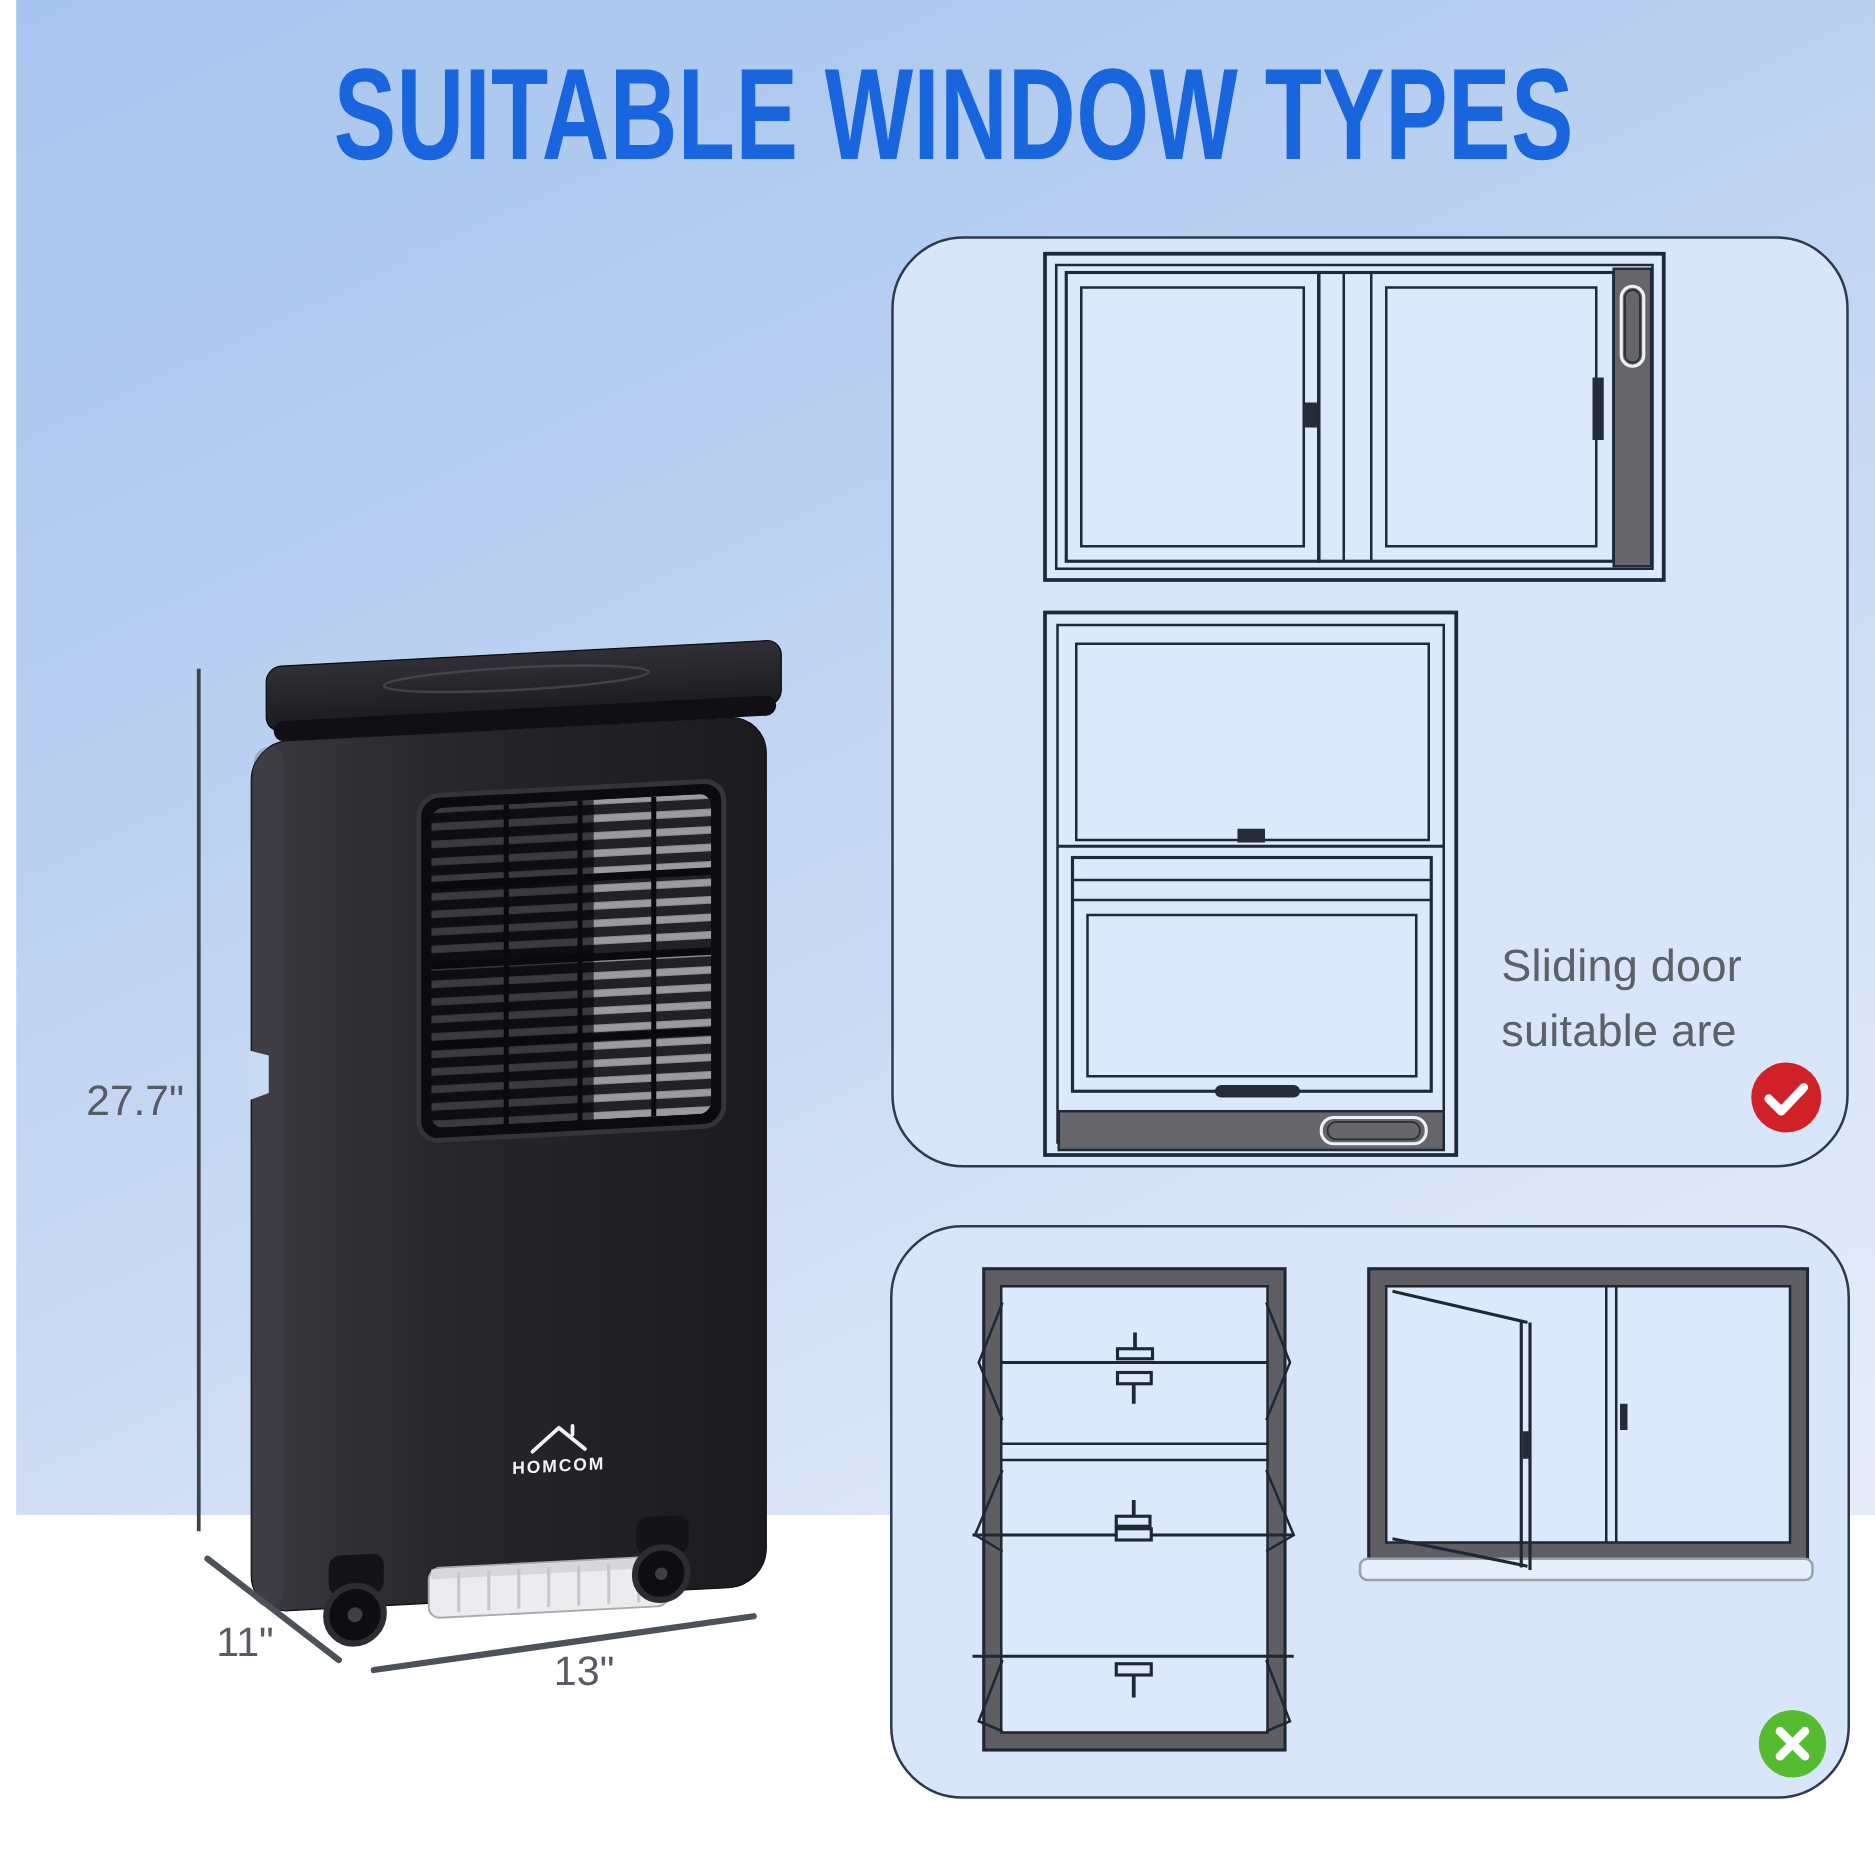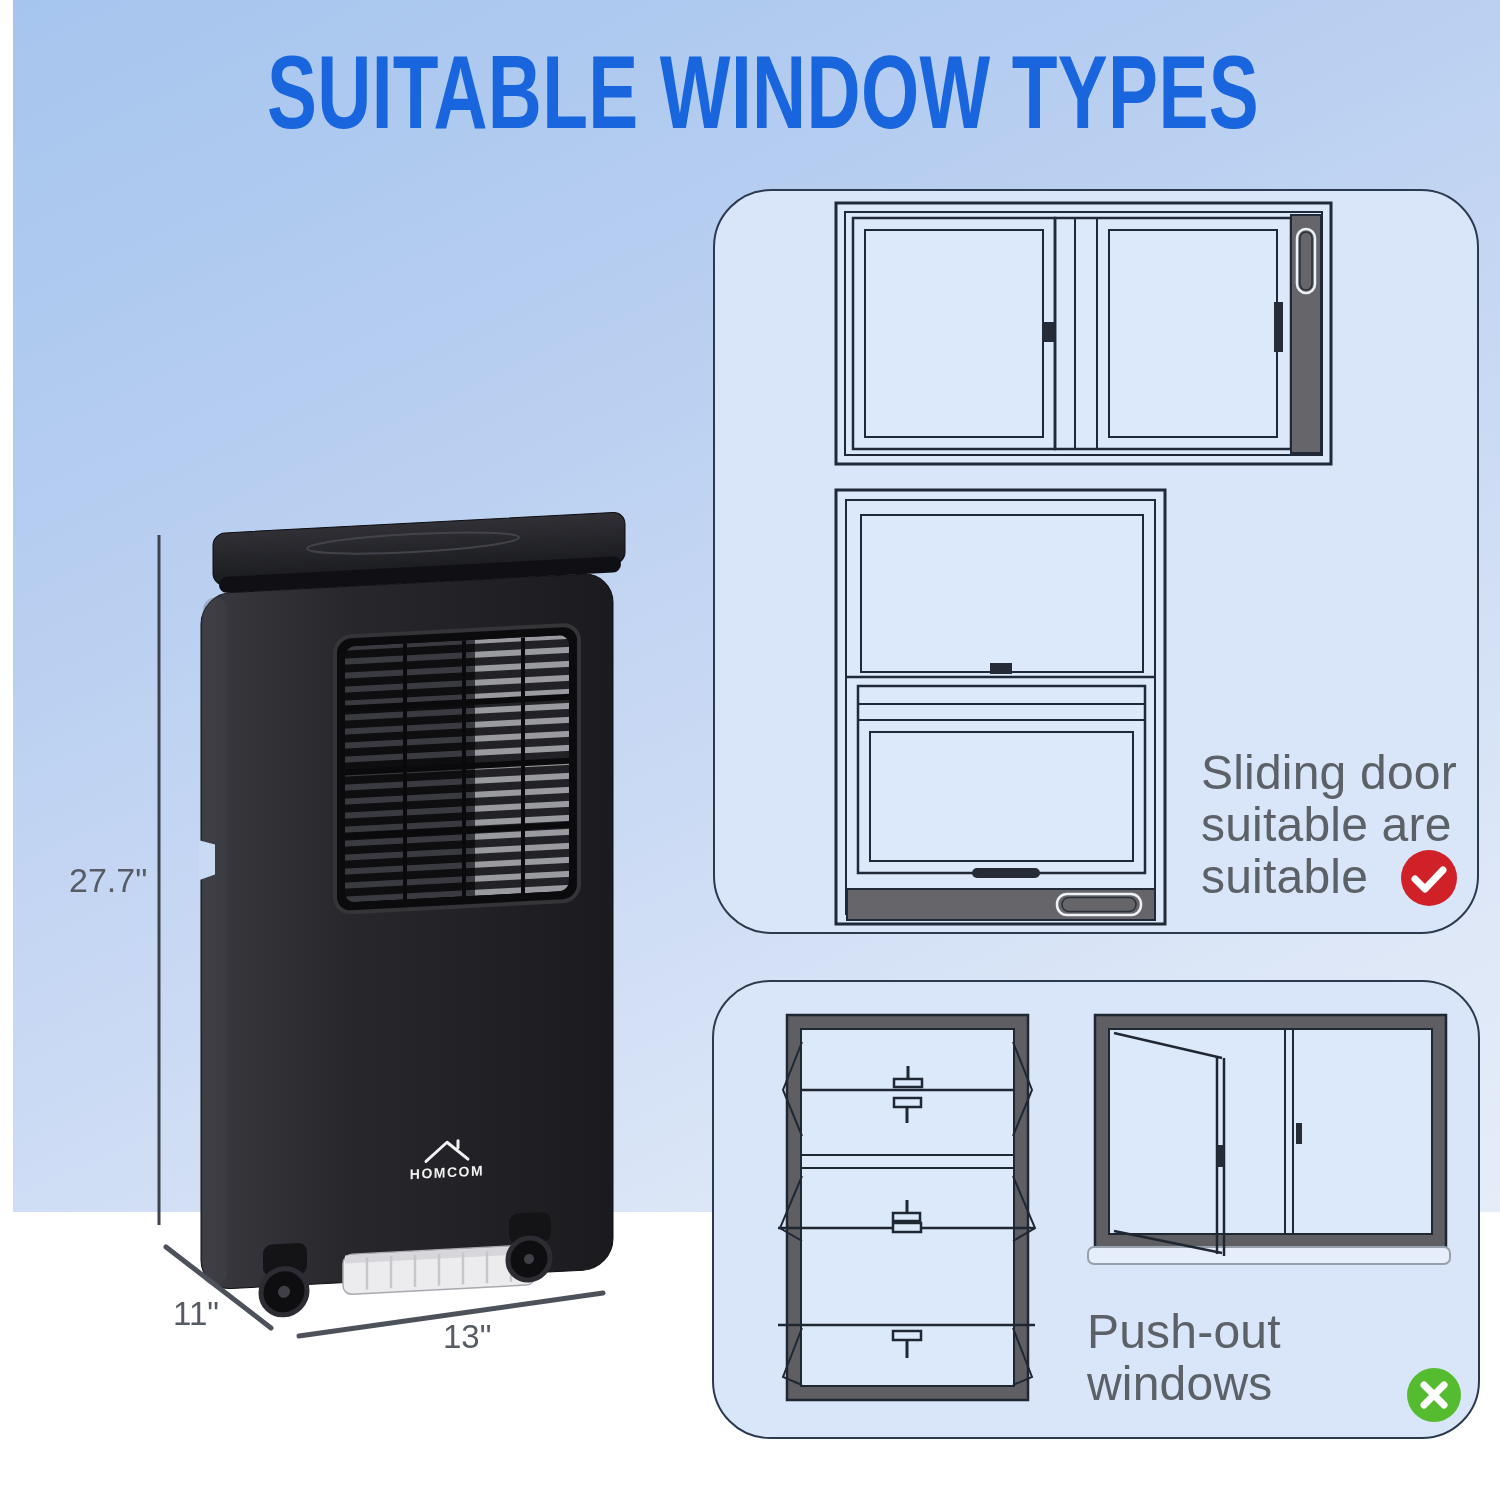--- a/index.html
+++ b/index.html
@@ -6,21 +6,21 @@
   body{width:1500px;height:1500px;overflow:hidden;font-family:"Liberation Sans",sans-serif;}
   .stage{position:relative;width:1500px;height:1212px;
          background:linear-gradient(155deg,#a6c5ee 0%,#b5cdf0 28%,#cbdaf4 58%,#dde7f7 82%,#e6edf9 100%);margin-left:13px;}
   .title{position:absolute;top:38px;left:0;width:1500px;text-align:center;
          font-size:104px;font-weight:bold;letter-spacing:.5px;line-height:1.05;
          color:#1865de;transform:scaleX(.72);white-space:nowrap;}
   .panel{position:absolute;background:#d9e6f9;border:2px solid #2c3a50;border-radius:58px;box-sizing:border-box;}
   .panel-top{left:700px;top:189px;width:766px;height:745px;}
   .panel-bottom{left:699px;top:980px;width:768px;height:459px;}
   .panel svg.diagram{position:absolute;left:0;top:0;}
-  .caption{position:absolute;color:#5c6168;font-size:48px;line-height:52px;letter-spacing:.2px;}
+  .caption{position:absolute;color:#5c6168;font-size:36px;line-height:52px;letter-spacing:.2px;}
   .caption-top{left:486px;top:556px;}
   .caption-bottom{left:373px;top:324px;}
   .caption span{display:block;}
   .badge{position:absolute;border-radius:50%;display:flex;align-items:center;justify-content:center;}
   .badge-red{left:1388px;top:850px;width:56px;height:56px;background:#cf2127;}
   .badge-green{left:1394px;top:1368px;width:54px;height:54px;background:#54bc2e;}
   .ac-svg{position:absolute;left:0;top:480px;}
   .window-line{fill:none;stroke:#1f2937;}
 </style>
 </head>
@@ -144,21 +144,20 @@
         <rect x="155" y="541" width="263" height="129" fill="none" stroke="#1f2937" stroke-width="2"></rect>
         <rect x="257" y="677" width="68" height="10" rx="5" fill="#262c37"></rect>
         <rect x="132" y="698" width="308" height="31" fill="#66666a" stroke="#1f2937" stroke-width="2"></rect>
         <rect x="342" y="703" width="84" height="21" rx="10" fill="none" stroke="#eef2f8" stroke-width="2.5"></rect>
         <rect x="347" y="706.5" width="74" height="14" rx="7" fill="none" stroke="#2a2f38" stroke-width="1.5"></rect>
       </g>
     </svg>
     <div class="caption caption-top">
       <span>Sliding door</span>
       <span>suitable are</span>
-      <span>suitable</span>
     </div>
   </div>
   <div class="badge badge-red">
     <svg width="56" height="56" viewBox="0 0 56 56">
       <path d="M 14 29 L 24 39 L 42 20" fill="none" stroke="#ffffff" stroke-width="7" stroke-linecap="round" stroke-linejoin="round"></path>
     </svg>
   </div>
 
   <div class="panel panel-bottom">
     <svg class="diagram" width="764" height="455" viewBox="0 0 764 455">
@@ -199,21 +198,20 @@
         <rect x="582" y="141" width="6" height="21" fill="#262c37" stroke="none"></rect>
         <rect x="374" y="265" width="362" height="17" rx="6" fill="#e6eefb" stroke="#97a1ad" stroke-width="2"></rect>
         <line x1="400" y1="51" x2="508" y2="76" stroke-width="2.5"></line>
         <line x1="400" y1="249" x2="508" y2="271" stroke-width="2.5"></line>
         <line x1="503" y1="74" x2="503" y2="272" stroke-width="2.5"></line>
         <line x1="510" y1="76" x2="510" y2="274" stroke-width="2.5"></line>
         <rect x="504" y="163" width="6" height="22" fill="#262c37" stroke="none"></rect>
       </g>
     </svg>
     <div class="caption caption-bottom">
-      <span>Push-out windows</span>
     </div>
   </div>
   <div class="badge badge-green">
     <svg width="54" height="54" viewBox="0 0 54 54">
       <path d="M 17 17 L 37 37 M 37 17 L 17 37" fill="none" stroke="#ffffff" stroke-width="7" stroke-linecap="round"></path>
     </svg>
   </div>
 
 </div>
 

